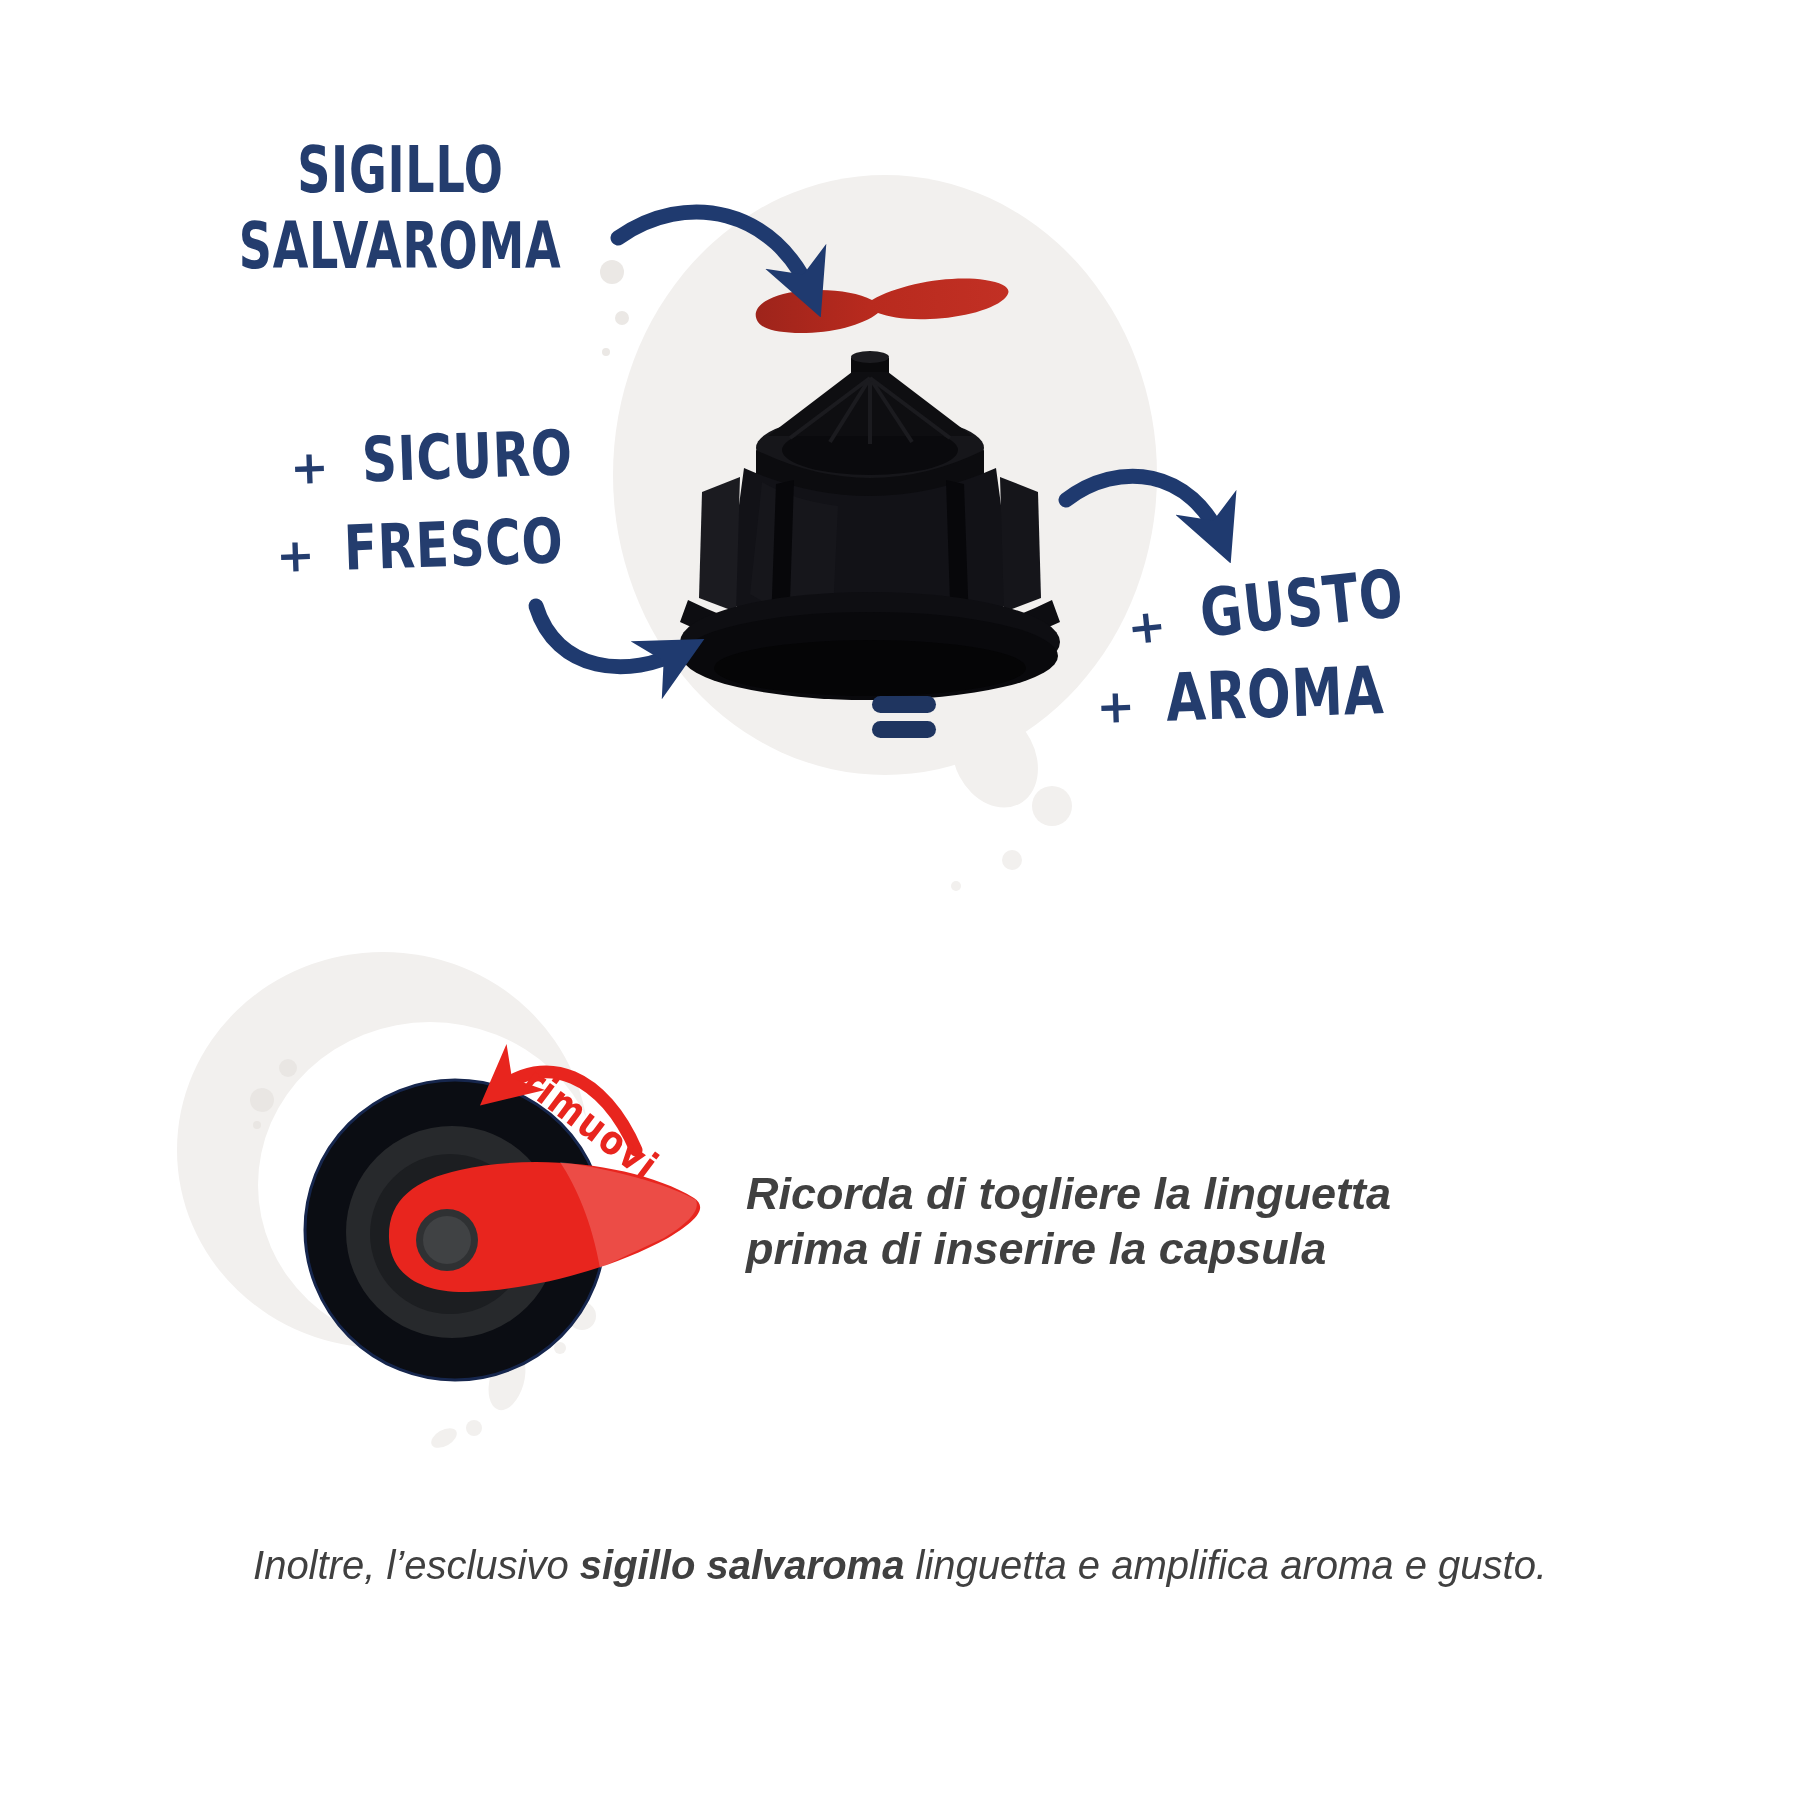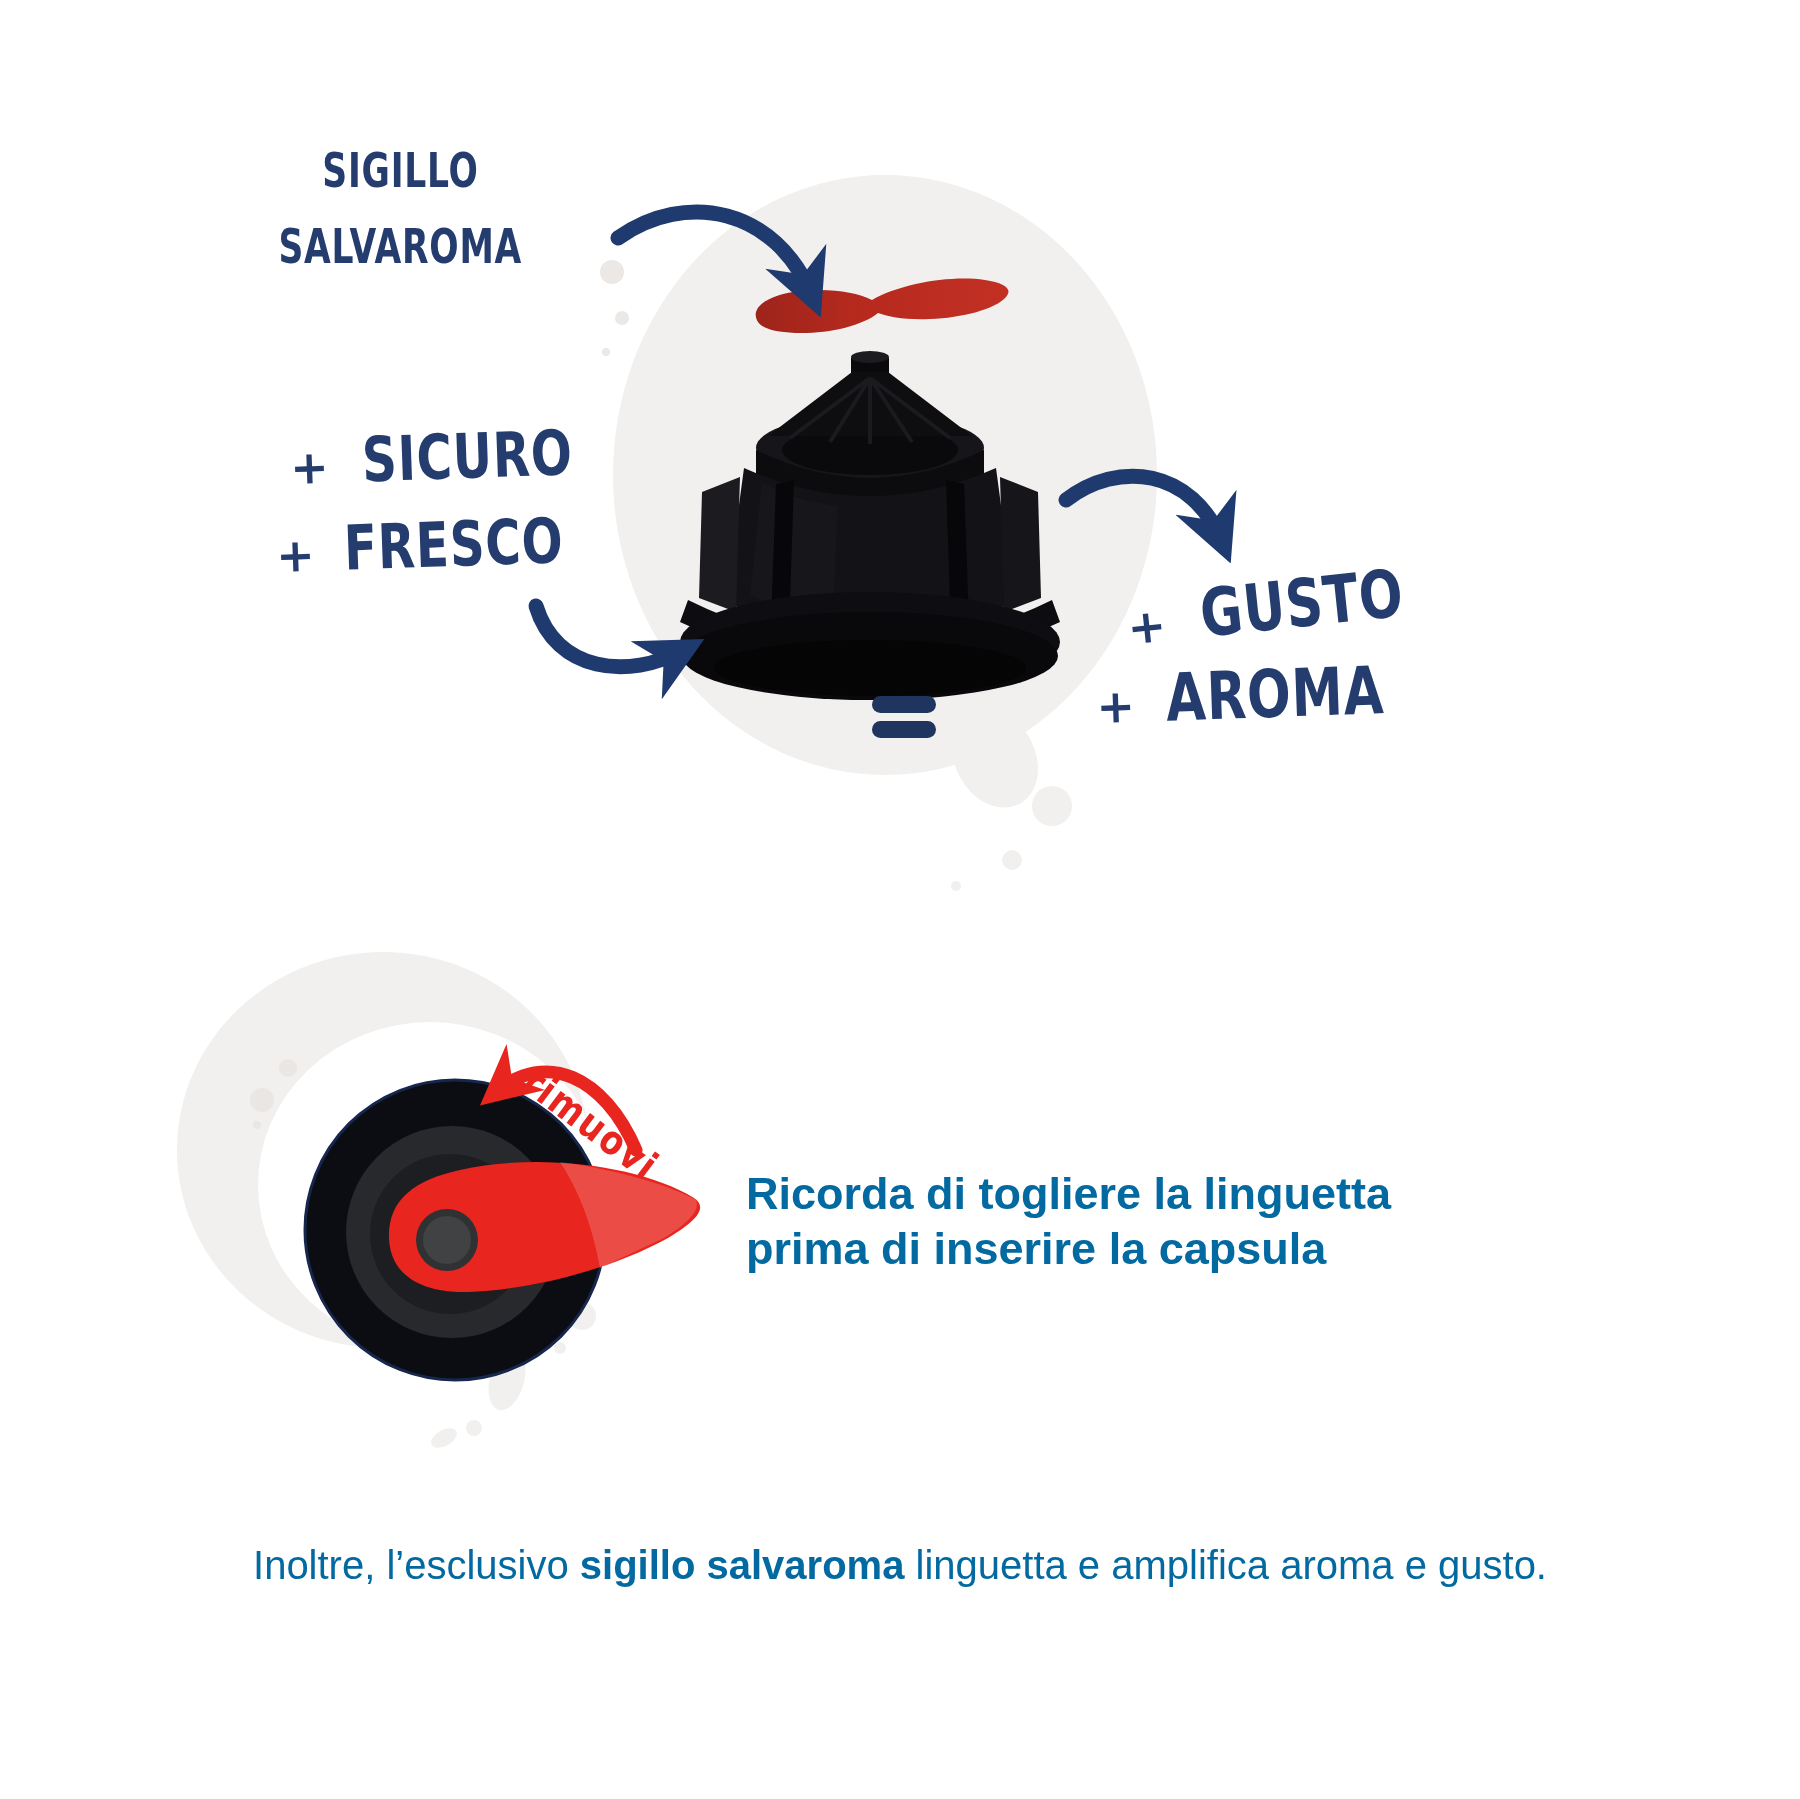--- a/index.html
+++ b/index.html
@@ -1,26 +1,26 @@
 <!DOCTYPE html>
 <html><head>
 <meta charset="utf-8">
 <style>
   html,body{margin:0;padding:0;background:#ffffff;}
   .canvas{position:relative;width:1800px;height:1799px;background:#ffffff;overflow:hidden;
           font-family:"Liberation Sans",sans-serif;}
   .art{position:absolute;left:0;top:0;width:1800px;height:1799px;}
 
   .comic{font-family:"DejaVu Sans",sans-serif;font-weight:bold;color:#243d6e;}
-  .para{font-family:"Liberation Sans",sans-serif;color:#0369a1;}
+  .para{font-family:"Liberation Sans",sans-serif;color:#404040;font-style:italic;}
 
   .abs{position:absolute;}
   .squish{display:inline-block;transform:scaleX(0.72);transform-origin:center top;white-space:nowrap;}
 
-  .title{left:150px;top:132px;width:500px;text-align:center;line-height:76px;font-size:48px;letter-spacing:1px;}
+  .title{left:150px;top:132px;width:500px;text-align:center;line-height:76px;font-size:64px;letter-spacing:1px;}
 
   .benefit{white-space:nowrap;}
   .plus{font-size:46px;}
   .benefit-word{display:inline-block;font-size:62px;transform:scaleX(0.78);transform-origin:left center;letter-spacing:1px;}
 
   .equals-wrap{left:872px;top:696px;width:64px;}
   .equals-bar{width:64px;height:17px;border-radius:9px;background:#1f3560;margin-bottom:8px;}
   .sr-only{position:absolute;width:1px;height:1px;overflow:hidden;clip:rect(0 0 0 0);white-space:nowrap;}
 
   .tagline{left:320px;top:854px;width:900px;text-align:center;font-size:50px;line-height:47px;letter-spacing:1px;}

